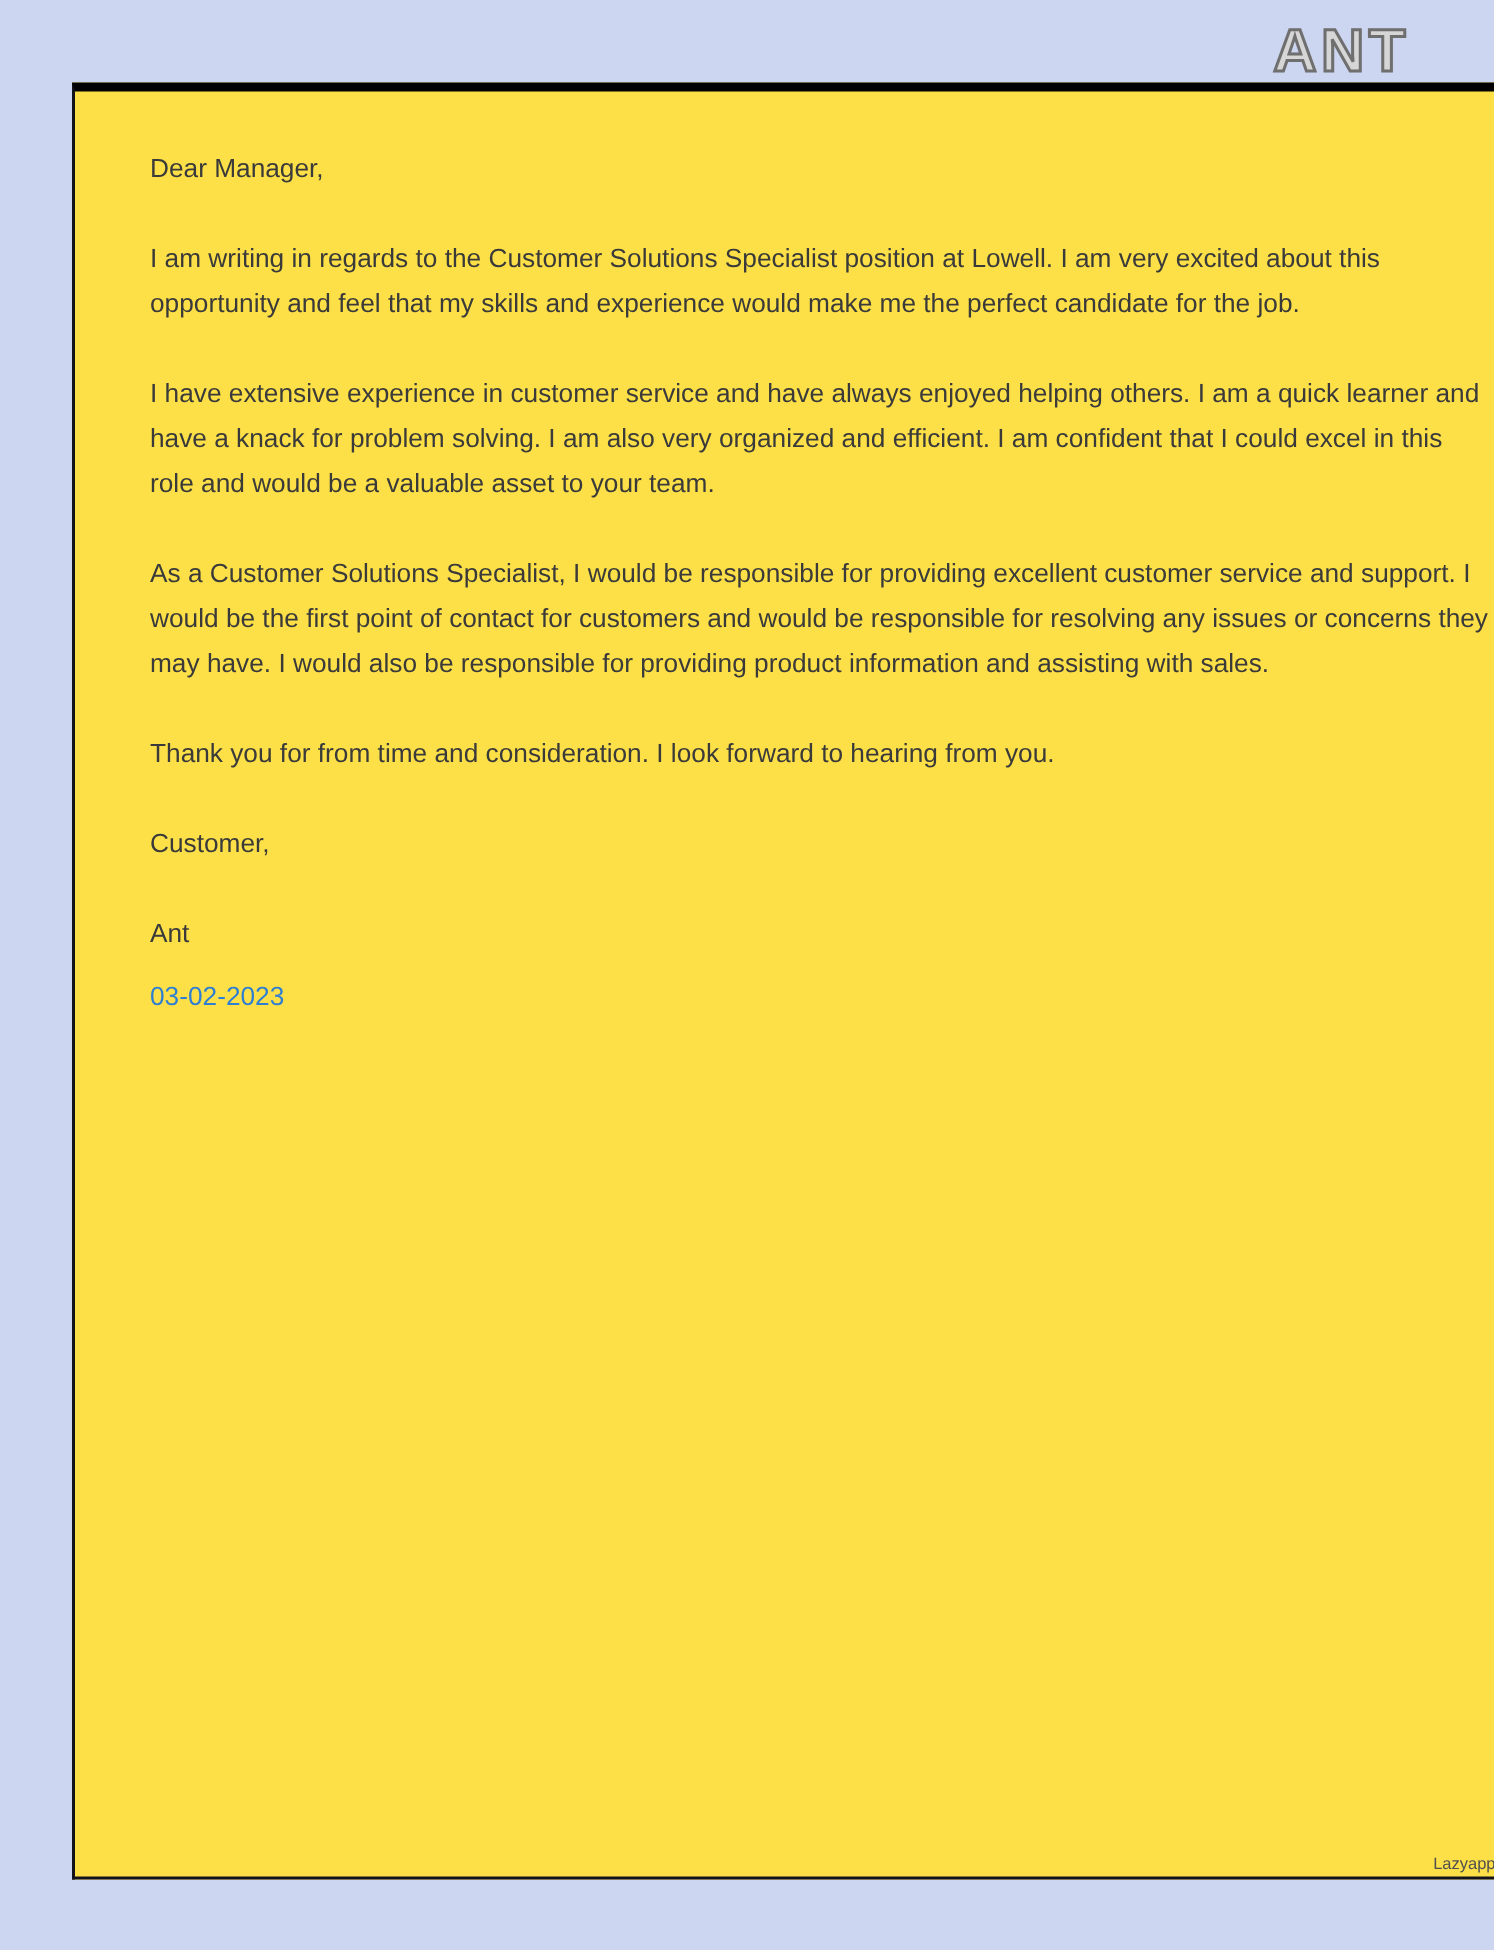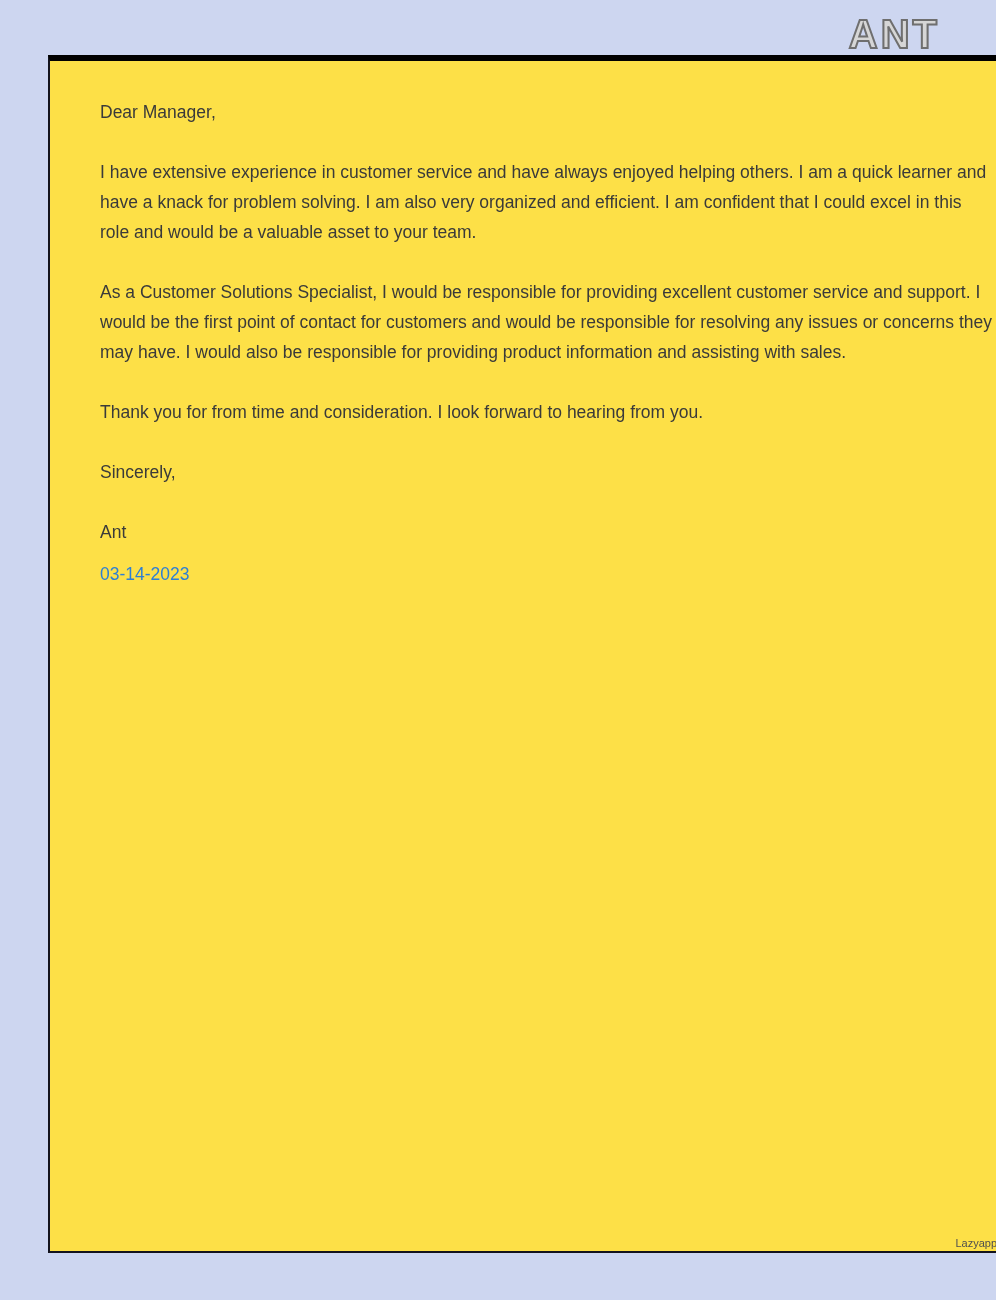--- a/index.html
+++ b/index.html
@@ -62,31 +62,32 @@
 
 <div class="canvas">
 
   <div class="logo">ANT</div>
 
   <div class="page">
 
     <div class="content">
       <p class="salutation">Dear Manager,</p>
 
+      <p class="para">I am writing in regards to the Customer Solutions Specialist position at Lowell. I am very excited about this opportunity and feel that my skills and experience would make me the perfect candidate for the job.</p>
 
       <p class="para">I have extensive experience in customer service and have always enjoyed helping others. I am a quick learner and have a knack for problem solving. I am also very organized and efficient. I am confident that I could excel in this role and would be a valuable asset to your team.</p>
 
       <p class="para">As a Customer Solutions Specialist, I would be responsible for providing excellent customer service and support. I would be the first point of contact for customers and would be responsible for resolving any issues or concerns they may have. I would also be responsible for providing product information and assisting with sales.</p>
 
       <p class="para">Thank you for from time and consideration. I look forward to hearing from you.</p>
 
-      <p class="closing">Sincerely,</p>
+      <p class="closing">Customer,</p>
 
       <p class="signature">Ant</p>
 
-      <p class="date">03-14-2023</p>
+      <p class="date">03-02-2023</p>
     </div>
 
     <div class="watermark">Lazyapply.com</div>
 
   </div>
 
 </div>
 
 </body></html>

